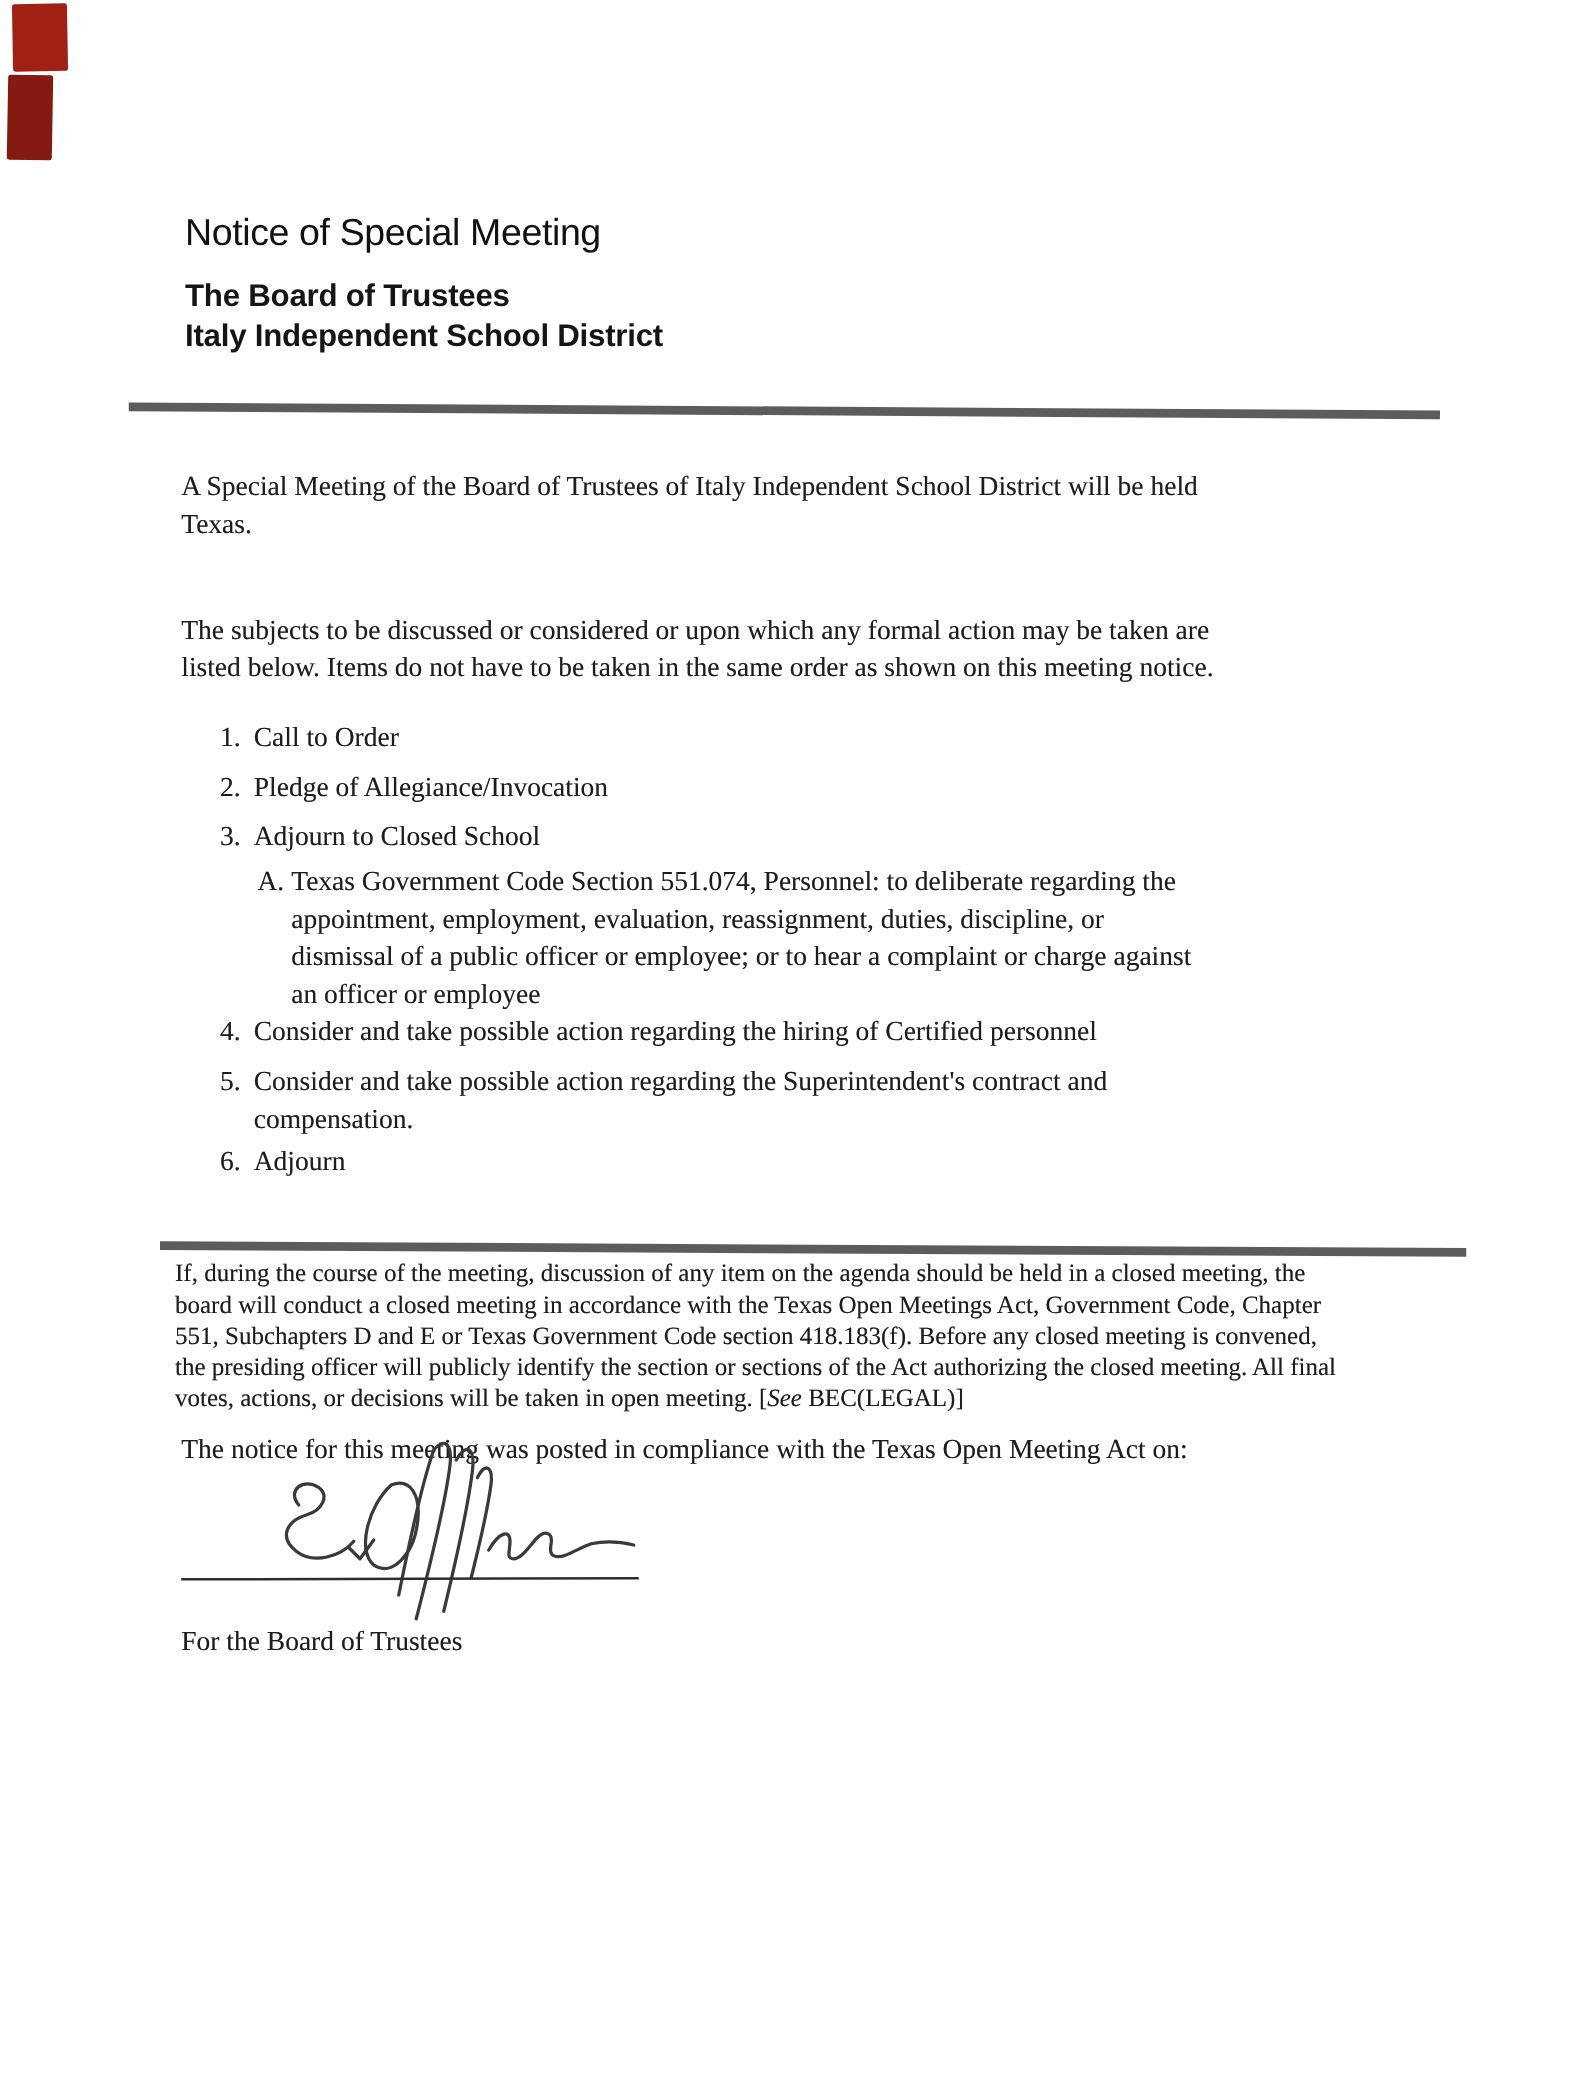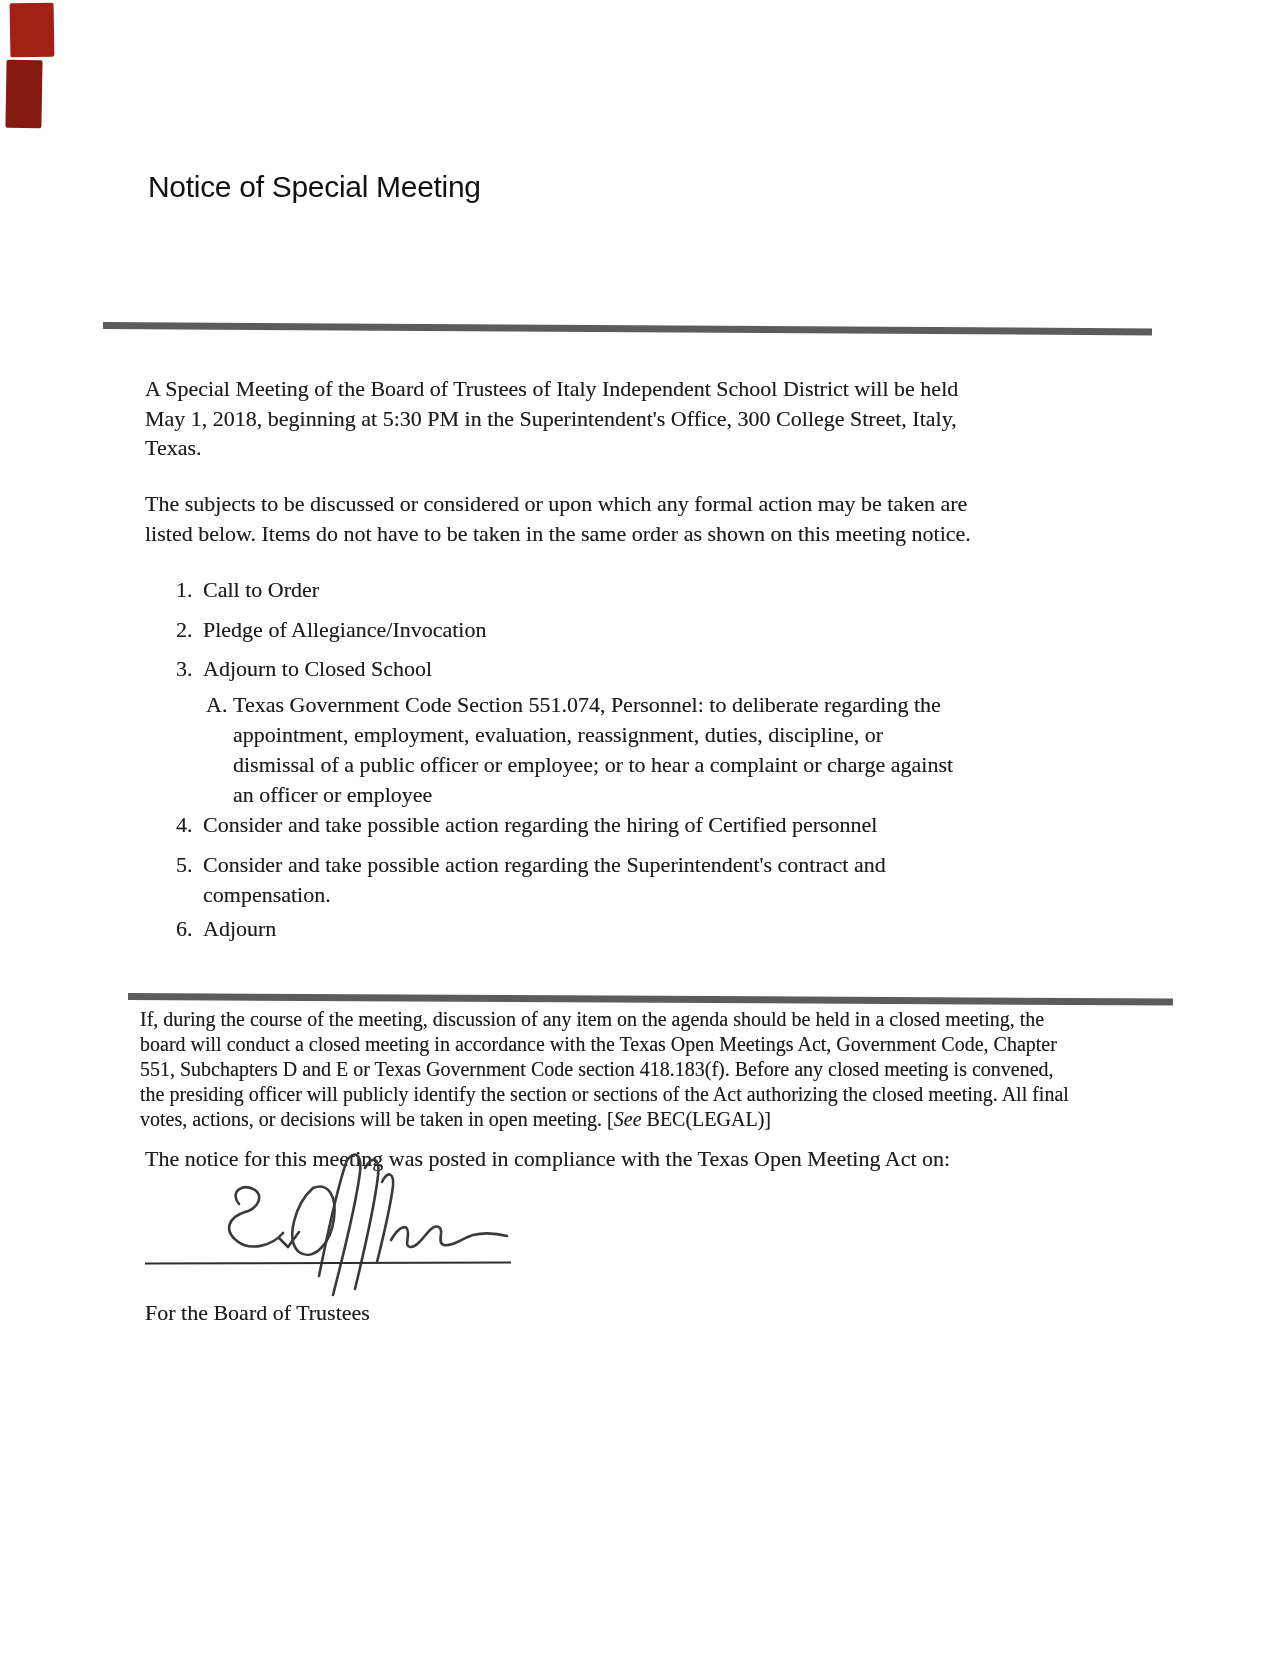--- a/index.html
+++ b/index.html
@@ -83,26 +83,29 @@
 </head>
 <body>
 
 <div class="page">
 
   <div class="artifact top"></div>
   <div class="artifact bottom"></div>
 
   <h1 class="abs doc-title">Notice of Special Meeting</h1>
 
+  <div class="abs doc-subtitle">
+    <span class="ln">The Board of Trustees</span>
+    <span class="ln">Italy Independent School District</span>
+  </div>
 
   <div class="rule one"></div>
 
   <div class="abs body-par par1">
     <span class="ln">A Special Meeting of the Board of Trustees of Italy Independent School District will be held</span>
-    <span class="ln">May 1, 2018, beginning at 5:30 PM in the Superintendent's Office, 300 College Street, Italy,</span>
     <span class="ln">Texas.</span>
   </div>
 
   <div class="abs body-par par2">
     <span class="ln">The subjects to be discussed or considered or upon which any formal action may be taken are</span>
     <span class="ln">listed below. Items do not have to be taken in the same order as shown on this meeting notice.</span>
   </div>
 
   <div class="agenda-row" style="top:575px">
     <span class="marker">1.</span>

